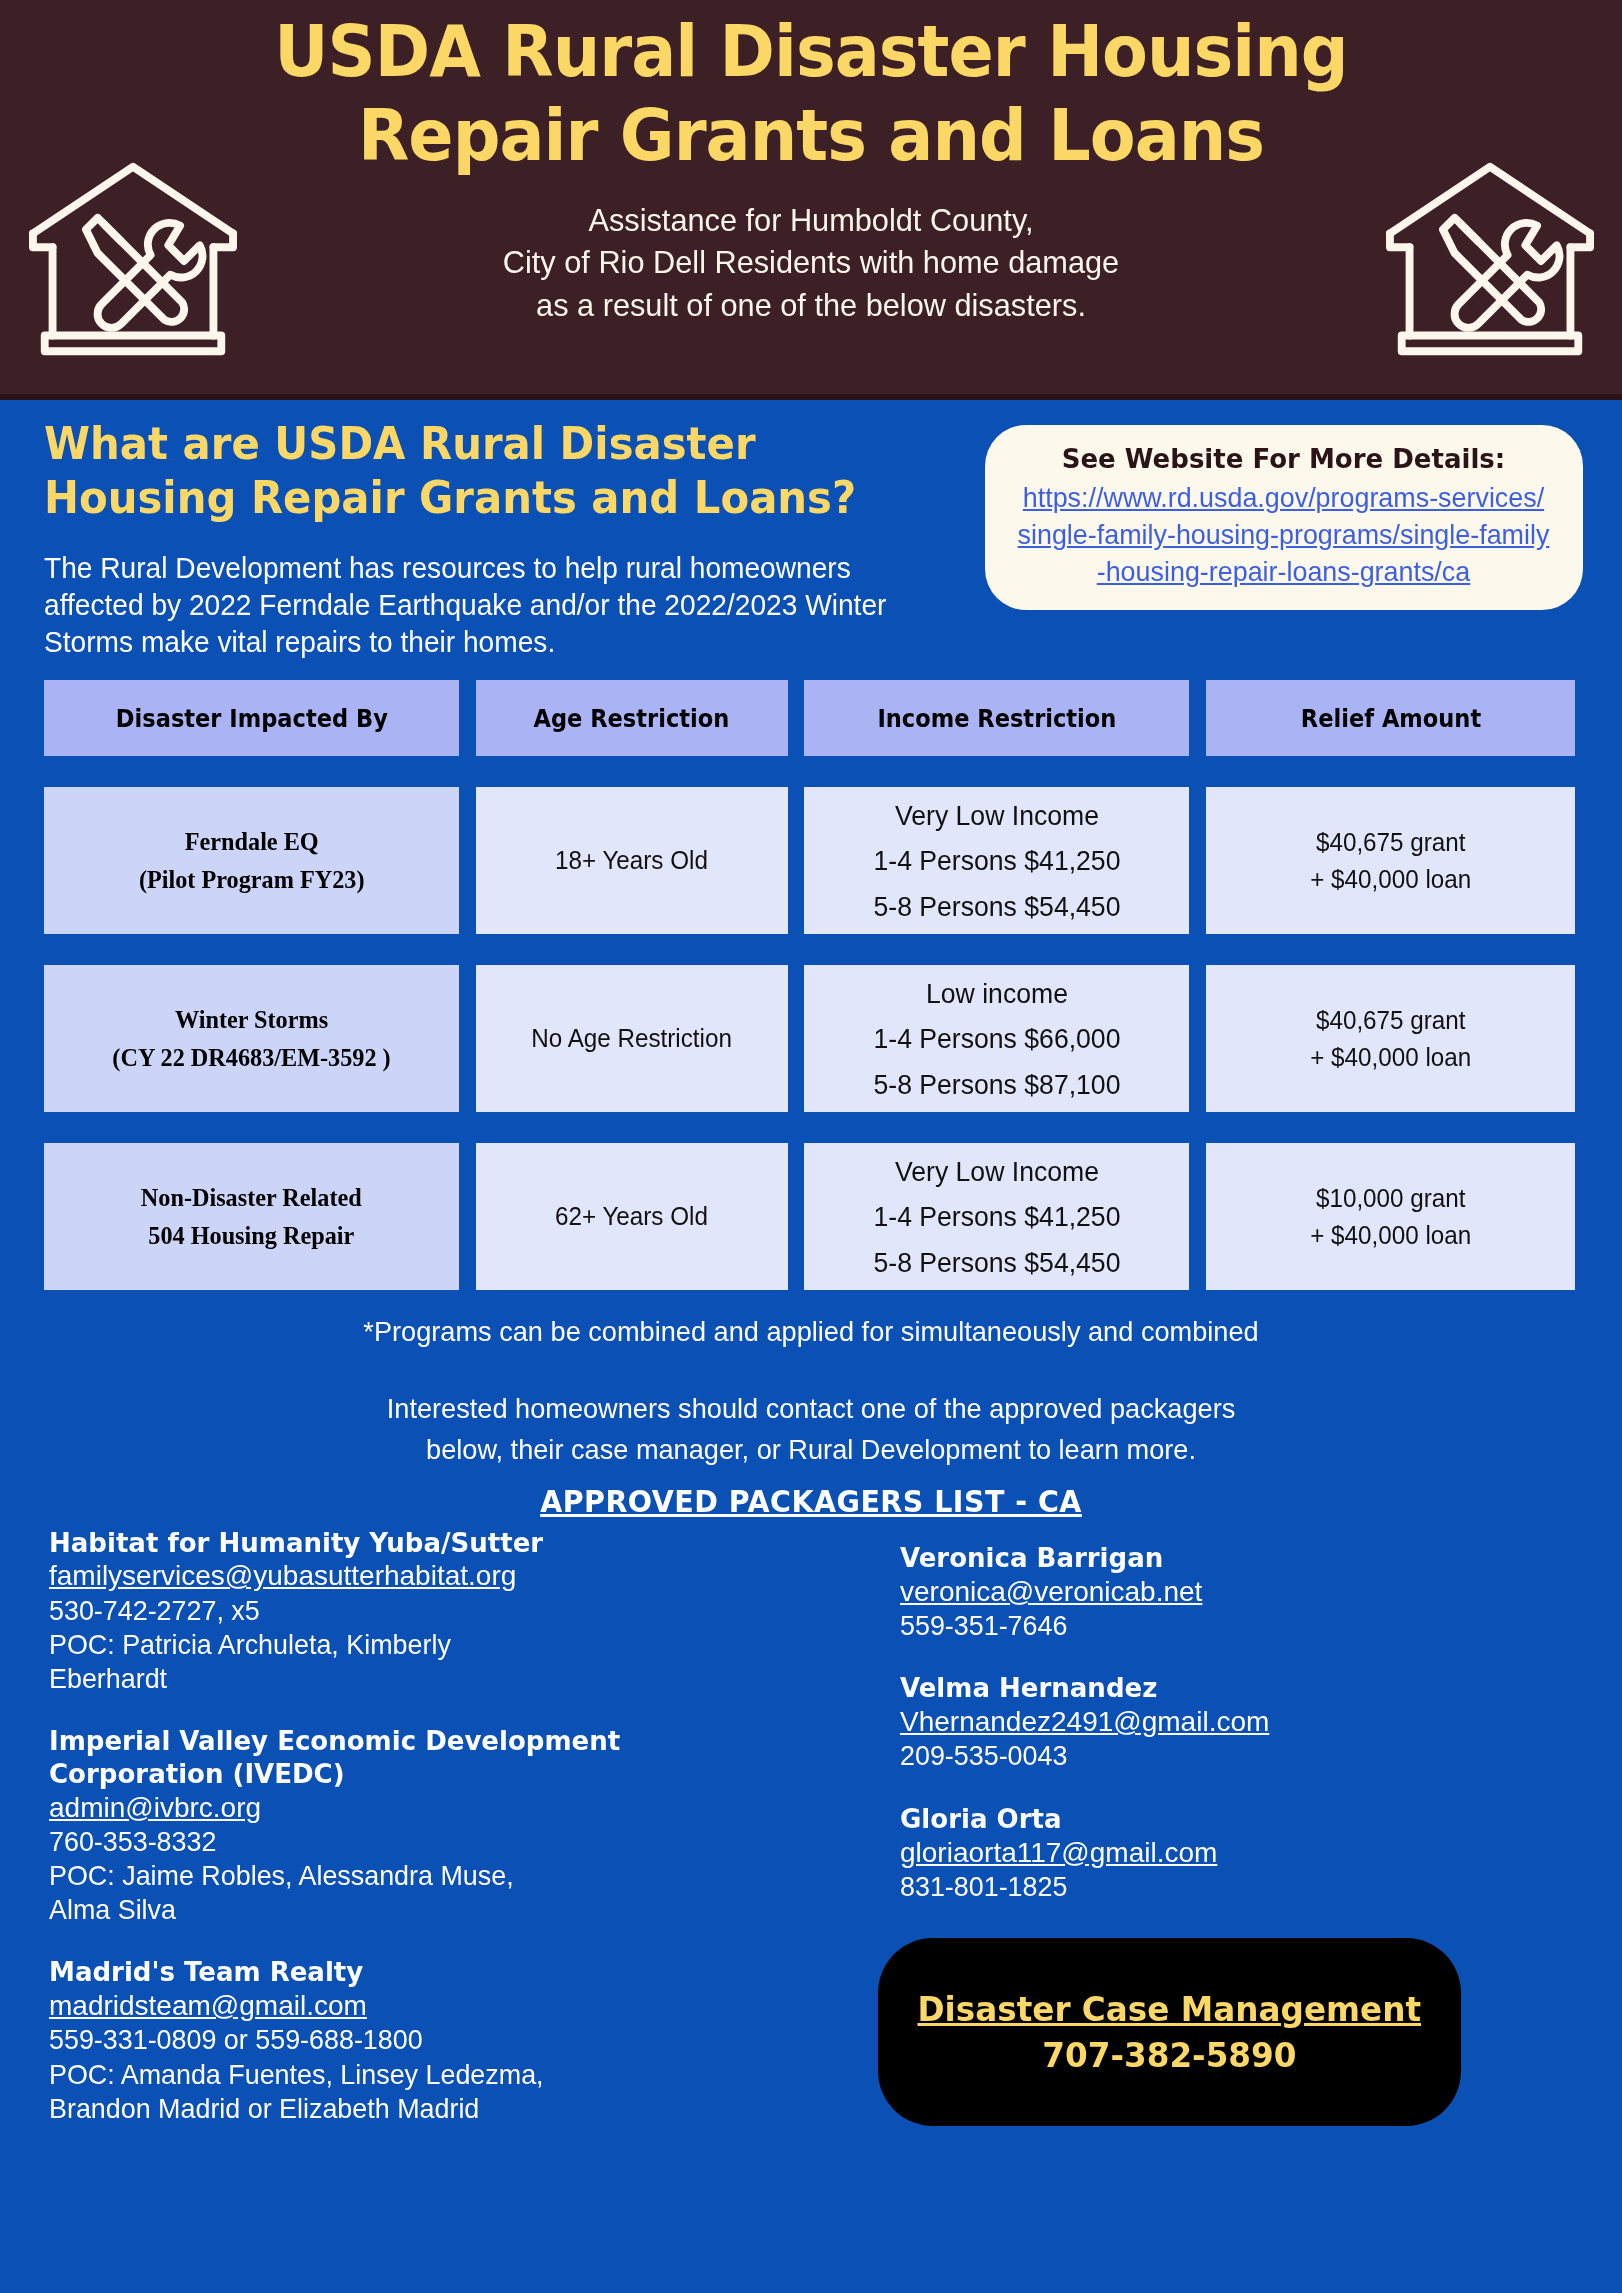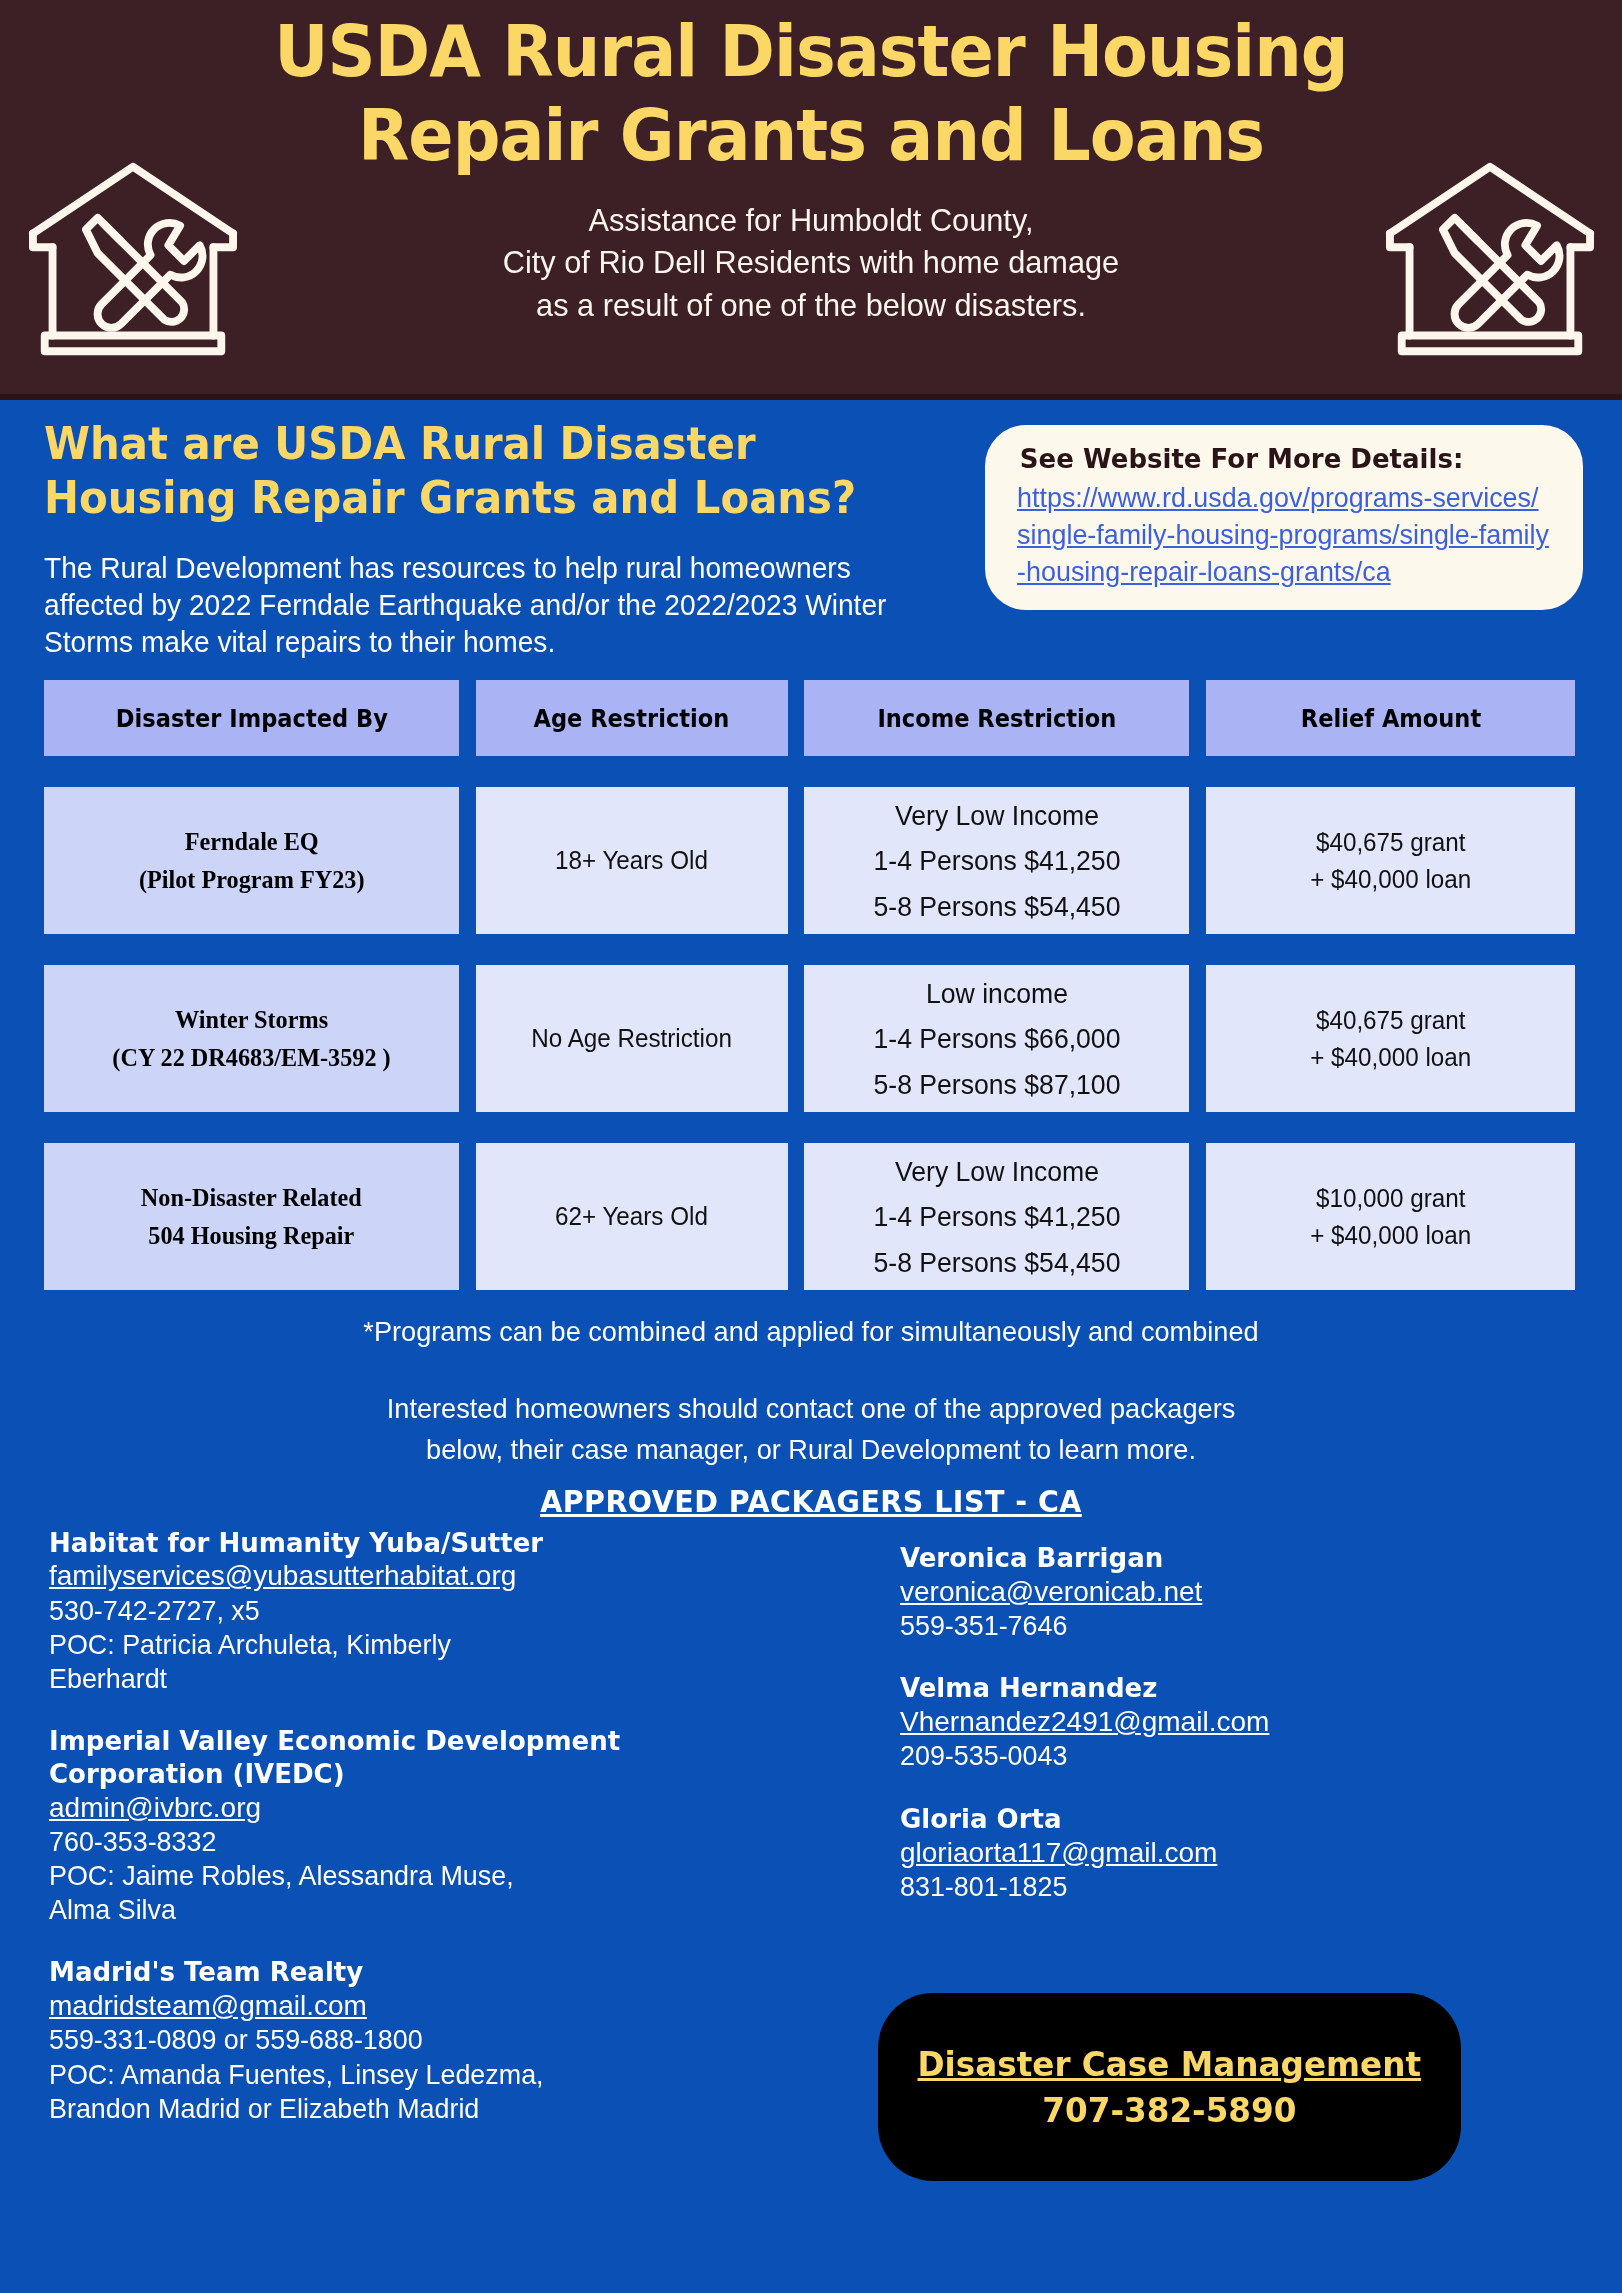--- a/index.html
+++ b/index.html
@@ -96,21 +96,21 @@
     transform-origin: left center;
   }
 
   .web-box {
     width: 605px;
     margin-left: 3px;
     margin-top: 7.8px;
     background: #fdf8ec;
     border-radius: 41px;
     padding: 15.7px 21.6px 19.6px 21.6px;
-    text-align: left;
+    text-align: center;
   }
   .web-title {
     color: #2a1418;
     font-family: "DejaVu Sans", sans-serif;
     font-weight: bold;
     font-size: 27.4px;
     line-height: 1.3;
     transform: scaleX(0.95);
   }
   .web-url {
@@ -234,21 +234,21 @@
     line-height: 1.22;
     transform: scaleX(0.96);
     transform-origin: left center;
   }
   .org-line.link { text-decoration: underline; }
 
   
   .cta {
     position: absolute;
     left: 878px;
-    top: 1993px;
+    top: 1938px;
     width: 583px;
     height: 188px;
     background: #000000;
     border-radius: 55px;
     display: flex;
     flex-direction: column;
     align-items: center;
     justify-content: center;
   }
   .cta-title {

